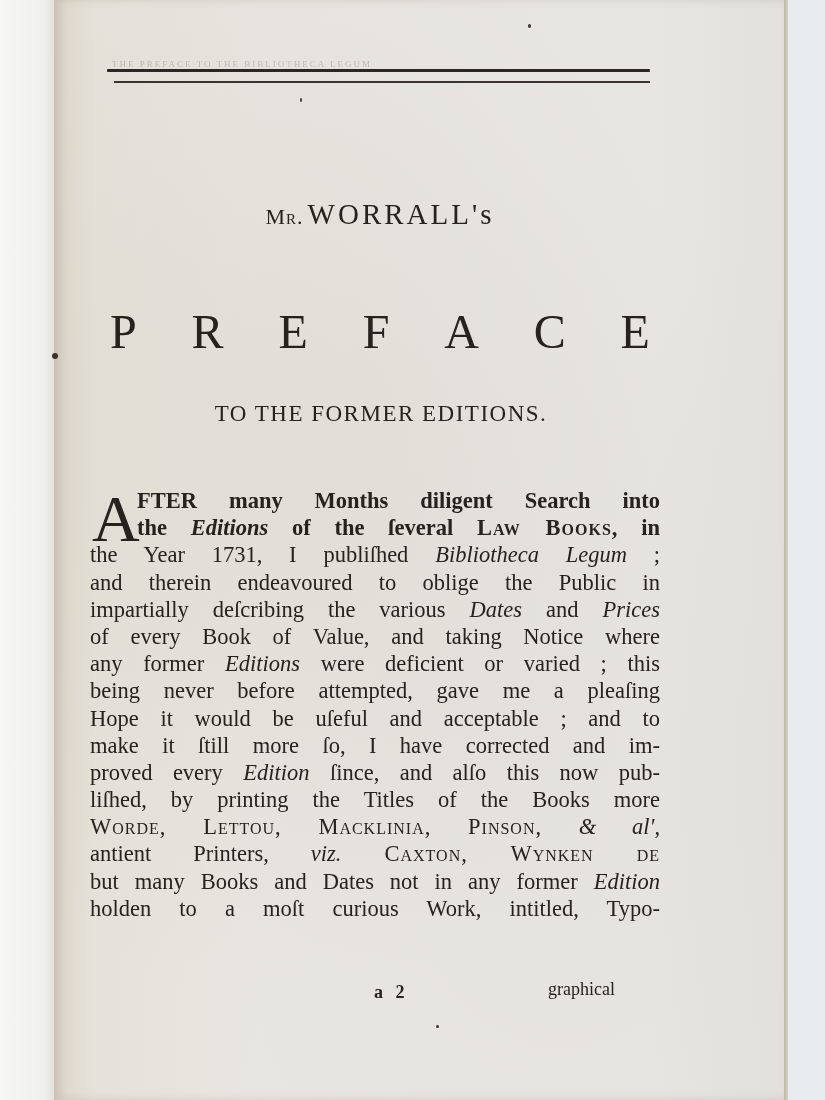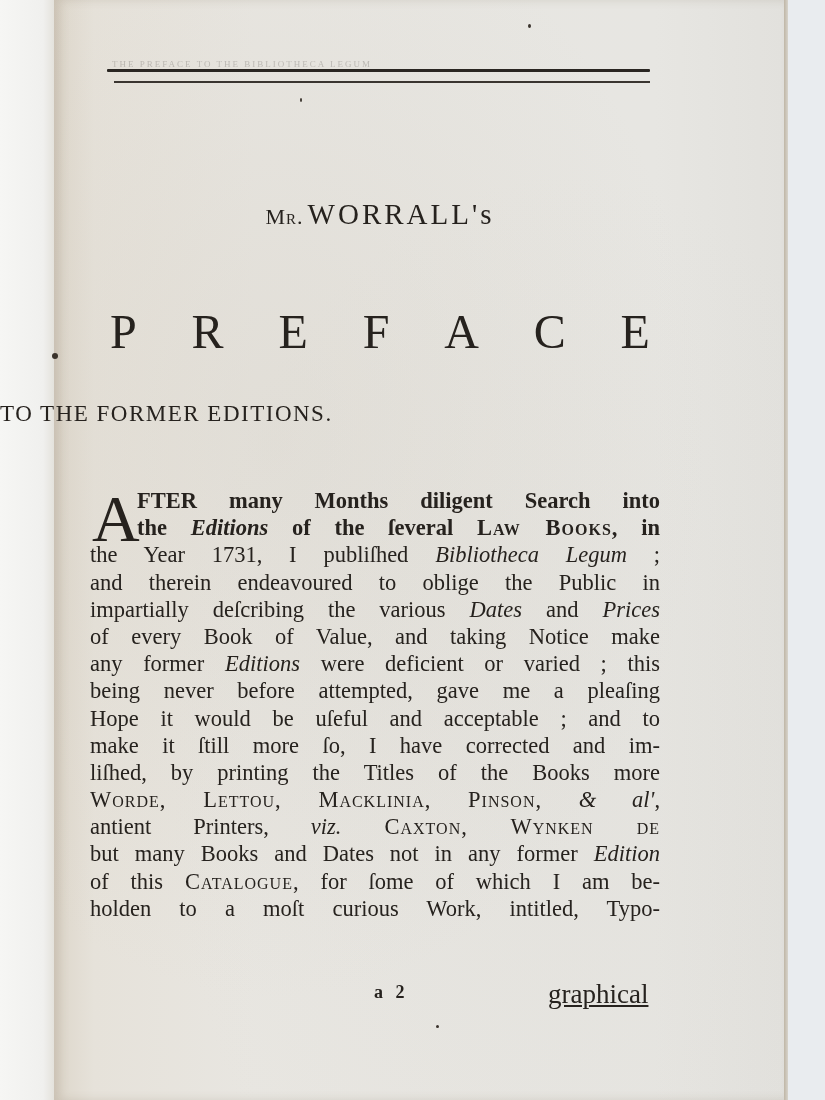--- a/index.html
+++ b/index.html
@@ -96,21 +96,21 @@
       width: 540px;
       display: flex;
       justify-content: space-between;
       font-size: 48px;
       font-weight: normal;
     }
     .heading-3 {
       position: absolute;
       left: 0; top: 401px;
       width: 762px;
-      text-align: left;
+      text-align: center;
       font-size: 23px;
       letter-spacing: 1.5px;
     }
     .body-text {
       position: absolute;
       left: 90px; top: 487px;
       width: 570px;
       font-size: 22.5px;
       line-height: 27.2px;
     }
@@ -133,22 +133,21 @@
     .footer-sig {
       position: absolute;
       left: 374px; top: 982px;
       font-size: 18px;
       font-weight: bold;
       letter-spacing: 4px;
     }
     .footer-catch {
       position: absolute;
       left: 548px; top: 979px;
-      font-size: 27px;
-      text-decoration: underline;
+      font-size: 18px;
     }
   </style>
 </head>
 <body>
 
 <div class="scene">
   <div class="left-margin"></div>
 
   <div class="page"></div>
   <div class="page-edge"></div>
@@ -180,28 +179,28 @@
   <div class="heading-3 ink">TO THE FORMER EDITIONS.</div>
 
   <div class="dropcap ink">A</div>
 
   <div class="body-text ink" id="body-text">
       <span class="line indent"><span>FTER many Months diligent Search into</span></span>
       <span class="line indent"><span>the </span><span class="it">Editions</span><span> of the ſeveral </span><span class="sc">Law Books</span><span>, in</span></span>
       <span class="line"><span>the Year 1731, I publiſhed </span><span class="it">Bibliotheca Legum</span><span> ;</span></span>
       <span class="line"><span>and therein endeavoured to oblige the Public in</span></span>
       <span class="line"><span>impartially deſcribing the various </span><span class="it">Dates</span><span> and </span><span class="it">Prices</span></span>
-      <span class="line"><span>of every Book of Value, and taking Notice make</span></span>
+      <span class="line"><span>of every Book of Value, and taking Notice where</span></span>
       <span class="line"><span>any former </span><span class="it">Editions</span><span> were deficient or varied ; this</span></span>
       <span class="line"><span>being never before attempted, gave me a pleaſing</span></span>
       <span class="line"><span>Hope it would be uſeful and acceptable ; and to</span></span>
       <span class="line"><span>make it ſtill more ſo, I have corrected and im-</span></span>
+      <span class="line"><span>proved every </span><span class="it">Edition</span><span> ſince, and alſo this now pub-</span></span>
       <span class="line"><span>liſhed, by printing the Titles of the Books more</span></span>
       <span class="line"><span class="sc">Worde, Lettou, Macklinia, Pinson, </span><span class="it">&amp; al'</span><span>,</span></span>
       <span class="line"><span>antient Printers, </span><span class="it">viz.</span><span class="sc"> Caxton, Wynken de</span></span>
       <span class="line"><span>but many Books and Dates not in any former </span><span class="it">Edition</span></span>
-      <span class="line"><span>of this </span><span class="sc">Catalogue</span><span>, for ſome of which I am be-</span></span>
       <span class="line"><span>holden to a moſt curious Work, intitled, Typo-</span></span>
     </div>
 
   <div class="footer-sig ink">a 2</div>
   <div class="footer-catch ink">graphical</div>
 </div>
 
 </body></html>

